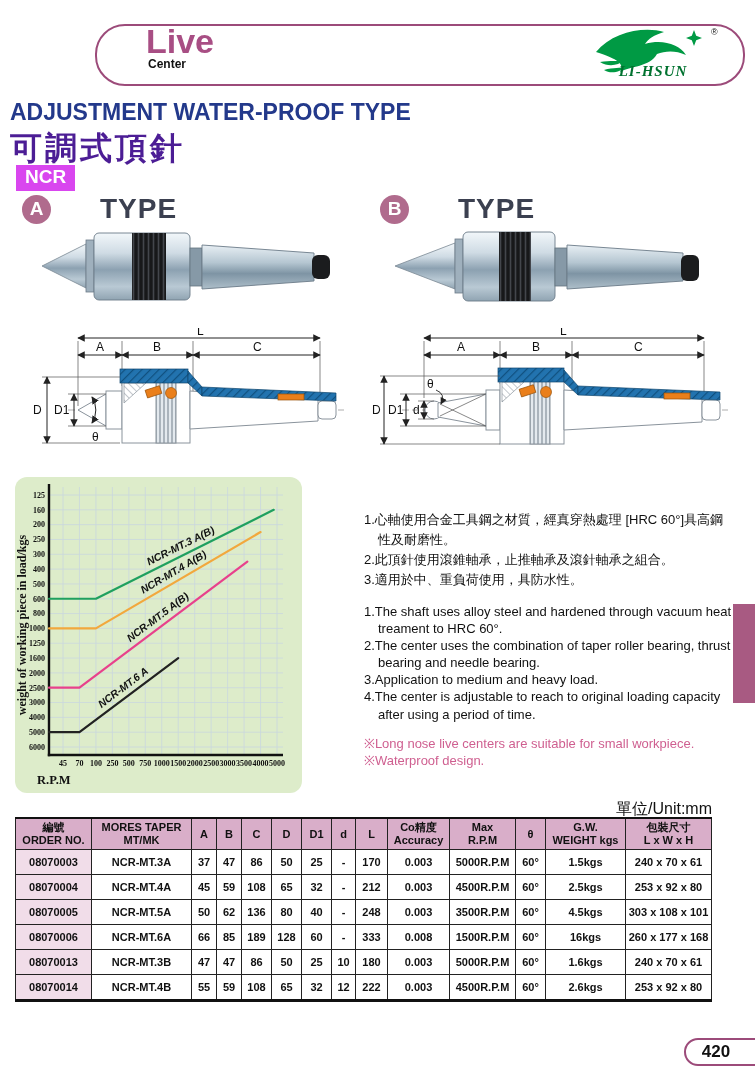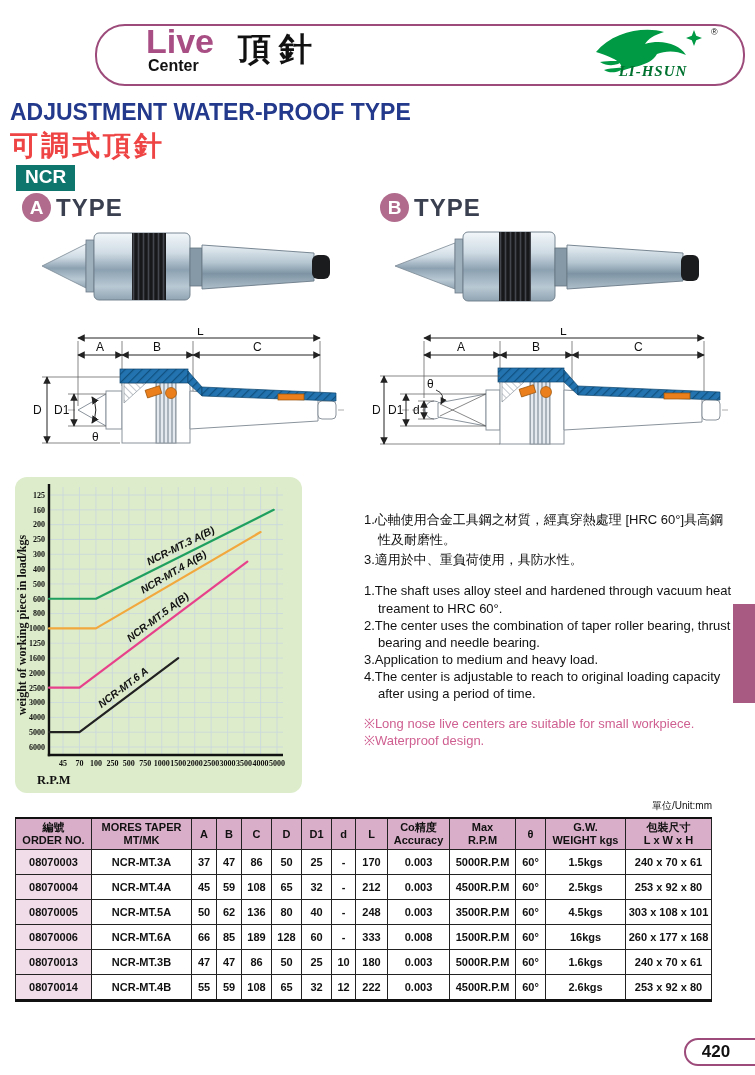--- a/index.html
+++ b/index.html
@@ -3,35 +3,35 @@
 <meta charset="utf-8">
 <style>
   html,body{margin:0;padding:0;background:#fff;}
   #page{position:relative;width:755px;height:1075px;background:#fff;overflow:hidden;
         font-family:"Liberation Sans",sans-serif;color:#111;}
   .abs{position:absolute;}
 
   
   #header-band{left:95px;top:24px;width:646px;height:58px;border:2px solid #9c4b7a;border-radius:30px;background:#fff;}
   #brand-live{left:146px;top:22px;font-size:34px;font-weight:bold;color:#a84e84;}
-  #brand-center{left:148px;top:57px;font-size:16px;font-weight:bold;color:#111;}
+  #brand-center{left:148px;top:57px;font-size:12px;font-weight:bold;color:#111;}
   #brand-zh{left:238px;top:27px;font-size:33px;font-weight:bold;letter-spacing:8px;color:#111;}
   #logo-svg{left:578px;top:22px;}
   .logo-text{font-family:"Liberation Serif",serif;font-style:italic;font-weight:bold;font-size:15px;fill:#00722f;letter-spacing:1px;}
 
   
   #title-en{left:10px;top:99px;font-size:23px;font-weight:bold;color:#23398b;}
-  #title-zh{left:10px;top:127px;font-size:28px;font-weight:bold;color:#ef4444;letter-spacing:3px;}
-  #ncr-badge{left:16px;top:165px;background:#0f766e;color:#fff;font-size:19px;font-weight:bold;padding:1px 9px 3px;}
+  #title-zh{left:10px;top:127px;font-size:32px;font-weight:bold;color:#4c1d95;letter-spacing:3px;}
+  #ncr-badge{left:16px;top:165px;background:#d946ef;color:#fff;font-size:19px;font-weight:bold;padding:1px 9px 3px;}
 
   
   .type-head{display:flex;align-items:center;gap:5px;}
   .type-circle{width:29px;height:29px;border-radius:50%;background:#b06b8d;color:#fff;font-weight:bold;font-size:19px;
                display:flex;align-items:center;justify-content:center;}
-  .type-label{font-size:24px;font-weight:bold;color:#3b4050;letter-spacing:1px;}
+  .type-label{font-size:28px;font-weight:bold;color:#3b4050;letter-spacing:1px;margin-left:44px;}
   #type-a{left:22px;top:193px;} #type-b{left:380px;top:193px;}
 
   
   #chart-panel{left:15px;top:477px;width:287px;height:316px;background:#ddecca;border-radius:12px;}
   .ctick{font-family:"Liberation Serif",serif;font-weight:bold;font-size:8px;fill:#111;}
   .clab{font-size:10.5px;font-weight:bold;font-style:italic;fill:#111;}
   .caxis{font-family:"Liberation Serif",serif;font-weight:bold;font-size:12px;fill:#111;}
   .caxis2{font-family:"Liberation Serif",serif;font-weight:bold;font-size:12.5px;fill:#111;}
 
   
@@ -40,21 +40,21 @@
   #notes li{padding-left:14px;text-indent:-14px;}
   #notes-zh li{line-height:1.55;}
   #notes-en{margin-top:15px;}
   #notes-en li{line-height:1.32;}
   #notes-marks li{line-height:1.32;color:#cf5f90;}
 
   
   #side-tab{left:733px;top:604px;width:22px;height:99px;background:#a85a82;}
 
   
-  #unit-label{left:500px;top:799px;width:212px;text-align:right;font-size:10px;color:#111;}
+  #unit-label{left:500px;top:799px;width:212px;text-align:right;font-size:16px;color:#111;}
   #spec-table{left:15px;top:817px;}
   table{border-collapse:collapse;table-layout:fixed;width:696px;font-size:11px;font-weight:bold;}
   th{background:#d9aec9;border:1px solid #222;padding:2px 0;line-height:1.2;font-size:11px;font-weight:bold;}
   td{border:1px solid #222;text-align:center;height:22px;background:#fff;}
   td.colfirst{background:#f1dde9;}
   table{border-top:2.5px solid #111;border-bottom:3px solid #111;padding-left:11px;}
 
   
   #page-pill{left:684px;top:1038px;width:92px;height:28px;border:2.5px solid #9c4b7a;border-radius:16px;
              font-size:17px;font-weight:bold;display:flex;align-items:center;justify-content:center;padding-right:28px;box-sizing:border-box;}
@@ -104,21 +104,20 @@
           <stop offset="0.4" stop-color="#b5c6d1"></stop>
         <stop offset="0.65" stop-color="#7e94a4"></stop>
           <stop offset="1" stop-color="#aebfca"></stop>
       </linearGradient>
     </defs>
   </svg>
 
   <div class="abs" id="header-band"></div>
   <div class="abs" id="brand-live">Live</div>
   <div class="abs" id="brand-center">Center</div>
-  <div class="abs" id="brand-zh">頂針</div>
   <svg class="abs" id="logo-svg" width="150" height="60" viewBox="0 0 150 60">
     <g fill="#009a44">
       <path d="M18,30 C34,10 66,4 86,10 C76,13 70,17 67,22 C84,17 101,22 108,33 C97,28 87,29 79,32 C72,45 52,44 42,50 C47,42 40,37 18,30 Z"></path>
       <path d="M22,40 C32,38 40,40 46,38 C40,44 30,45 22,40 Z"></path>
       <path d="M26,48 C36,45 42,47 48,44 C42,51 32,52 26,48 Z"></path>
       <path d="M116,8 l2.2,5.8 L124,16 l-5.8,2.2 L116,24 l-2.2,-5.8 L108,16 l5.8,-2.2 Z"></path>
     </g>
     <text x="133" y="13" font-size="9" fill="#111">®</text>
     <text x="75" y="54" text-anchor="middle" class="logo-text">LI-HSUN</text>
   </svg>
@@ -317,20 +316,21 @@
         <polyline points="34,255.1764705882353 64.46153846153845,255.1764705882353 163.23076923076923,181.05882352941177" fill="none" stroke="#222222" stroke-width="2.2" stroke-linejoin="round" stroke-linecap="round"></polyline>
         <text class="clab" text-anchor="middle" transform="translate(113.84615384615384,218.11764705882354) rotate(-36.885013935928555) translate(0,-6)">NCR-MT.6 A</text>
         <text class="caxis" text-anchor="middle" transform="translate(11,148) rotate(-90)">weight of working piece in load/kgs</text>
         <text class="caxis2" x="22" y="307">R.P.M</text>
       </svg>
   </div>
 
   <div class="abs" id="notes">
     <ul id="notes-zh">
       <li>1.心軸使用合金工具鋼之材質，經真穿熱處理 [HRC 60°]具高鋼性及耐磨性。</li>
+      <li>2.此頂針使用滾錐軸承，止推軸承及滾針軸承之組合。</li>
       <li>3.適用於中、重負荷使用，具防水性。</li>
     </ul>
     <ul id="notes-en">
       <li>1.The shaft uses alloy steel and hardened through vacuum heat treament to HRC 60°.</li>
       <li>2.The center uses the combination of taper roller bearing, thrust bearing and needle bearing.</li>
       <li>3.Application to medium and heavy load.</li>
       <li>4.The center is adjustable to reach to original loading capacity after using a period of time.</li>
     </ul>
     <ul id="notes-marks">
       <li>※Long nose live centers are suitable for small workpiece.</li>

